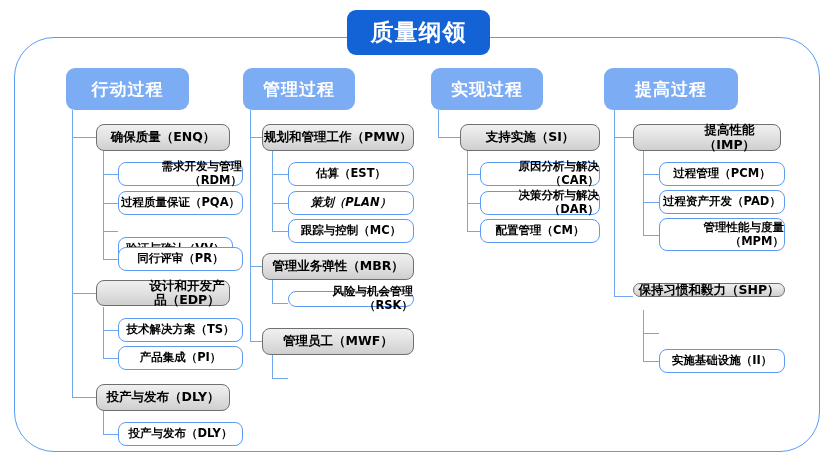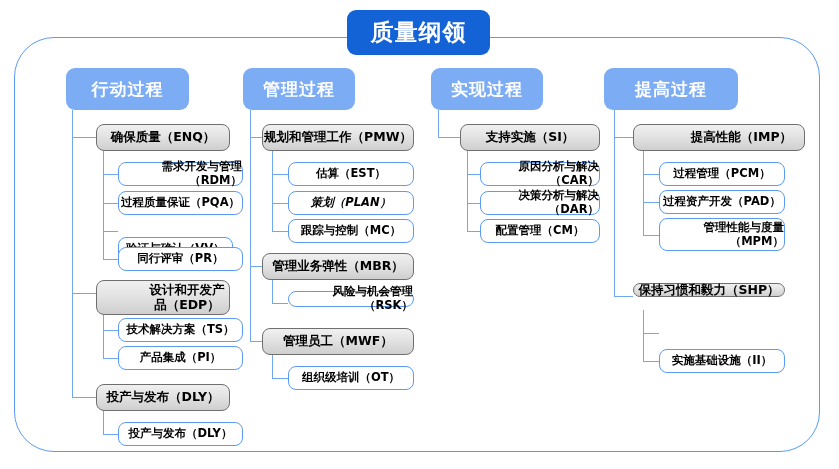--- a/index.html
+++ b/index.html
@@ -108,21 +108,21 @@
   <div class="ln lnh" style="left:103px;top:174px;width:15px;"></div>
   <div class="ln lnh" style="left:103px;top:203px;width:15px;"></div>
   <div class="ln lnh" style="left:103px;top:231px;width:15px;"></div>
   <div class="ln lnh" style="left:103px;top:259px;width:15px;"></div>
 
   <div class="n3" style="left:118px;top:162px;width:125px;height:24px;">需求开发与管理（RDM）</div>
   <div class="n3" style="left:118px;top:191px;width:125px;height:24px;">过程质量保证（PQA）</div>
   <div class="n3" style="left:118px;top:237px;width:115px;height:24px;">验证与确认（VV）</div>
   <div class="n3" style="left:118px;top:247px;width:125px;height:24px;">同行评审（PR）</div>
 
-  <div class="n2" style="left:96px;top:280px;width:134px;height:35px;padding-left:48px;">设计和开发产品（EDP）</div>
+  <div class="n2" style="left:96px;top:280px;width:134px;height:26px;padding-left:48px;">设计和开发产品（EDP）</div>
   <div class="ln lnv" style="left:103px;top:307px;width:1.3px;height:51px;"></div>
   <div class="ln lnh" style="left:103px;top:330px;width:15px;"></div>
   <div class="ln lnh" style="left:103px;top:358px;width:15px;"></div>
 
   <div class="n3" style="left:118px;top:318px;width:125px;height:24px;">技术解决方案（TS）</div>
   <div class="n3" style="left:118px;top:346px;width:125px;height:24px;">产品集成（PI）</div>
 
   <div class="n2" style="left:96px;top:384px;width:134px;height:27px;">投产与发布（DLY）</div>
   <div class="ln lnv" style="left:103px;top:411px;width:1.3px;height:23px;"></div>
   <div class="ln lnh" style="left:103px;top:434px;width:15px;"></div>
@@ -145,42 +145,41 @@
   <div class="n3" style="left:288px;top:219px;width:126px;height:24px;">跟踪与控制（MC）</div>
 
   <div class="n2" style="left:262px;top:253px;width:152px;height:27px;">管理业务弹性（MBR）</div>
   <div class="ln lnv" style="left:272px;top:280px;width:1.3px;height:23px;"></div>
   <div class="ln lnh" style="left:272px;top:303px;width:16px;"></div>
   <div class="n3" style="left:288px;top:291px;width:126px;height:16px;">风险与机会管理（RSK）</div>
 
   <div class="n2" style="left:262px;top:328px;width:152px;height:27px;">管理员工（MWF）</div>
   <div class="ln lnv" style="left:272px;top:355px;width:1.3px;height:23px;"></div>
   <div class="ln lnh" style="left:272px;top:378px;width:16px;"></div>
-  <div class="n3" style="left:288px;top:366px;width:126px;height:24px;">组织级培训（OT）</div>
 
   <div class="col-head" style="left:431px;top:68px;width:112px;">实现过程</div>
   <div class="ln lnv" style="left:438px;top:110px;height:28px;"></div>
   <div class="ln lnh" style="left:438px;top:137px;width:22px;"></div>
 
   <div class="n2" style="left:460px;top:124px;width:140px;height:27px;">支持实施（SI）</div>
   <div class="ln lnv" style="left:467px;top:151px;width:1.3px;height:80px;"></div>
   <div class="ln lnh" style="left:467px;top:174px;width:13px;"></div>
   <div class="ln lnh" style="left:467px;top:203px;width:13px;"></div>
   <div class="ln lnh" style="left:467px;top:231px;width:13px;"></div>
 
   <div class="n3" style="left:480px;top:162px;width:120px;height:24px;">原因分析与解决（CAR）</div>
   <div class="n3" style="left:480px;top:191px;width:120px;height:24px;">决策分析与解决（DAR）</div>
   <div class="n3" style="left:480px;top:219px;width:120px;height:24px;">配置管理（CM）</div>
 
   <div class="col-head" style="left:604px;top:68px;width:134px;">提高过程</div>
   <div class="ln lnv" style="left:614px;top:110px;height:187px;"></div>
   <div class="ln lnh" style="left:614px;top:137px;width:19px;"></div>
   <div class="ln lnh" style="left:614px;top:296px;width:19px;"></div>
 
-  <div class="n2" style="left:633px;top:124px;width:172px;height:27px;padding-left:45px;">提高性能（IMP）</div>
+  <div class="n2" style="left:633px;top:124px;width:148px;height:27px;padding-left:45px;">提高性能（IMP）</div>
   <div class="ln lnv" style="left:643px;top:151px;width:1.3px;height:84px;"></div>
   <div class="ln lnh" style="left:643px;top:174px;width:16px;"></div>
   <div class="ln lnh" style="left:643px;top:202px;width:16px;"></div>
   <div class="ln lnh" style="left:643px;top:235px;width:16px;"></div>
 
   <div class="n3" style="left:659px;top:162px;width:126px;height:24px;">过程管理（PCM）</div>
   <div class="n3" style="left:659px;top:190px;width:126px;height:24px;">过程资产开发（PAD）</div>
   <div class="n3" style="left:659px;top:218px;width:126px;height:33px;">管理性能与度量（MPM）</div>
 
   <div class="n2" style="left:633px;top:283px;width:152px;height:14px;">保持习惯和毅力（SHP）</div>

